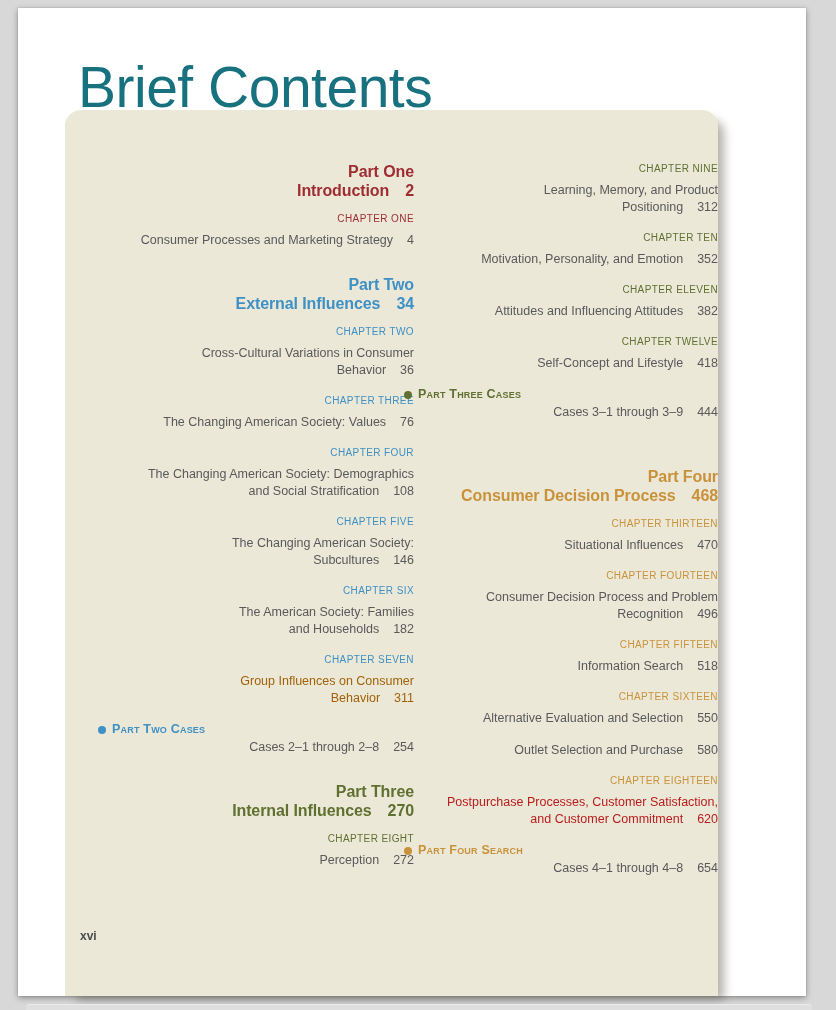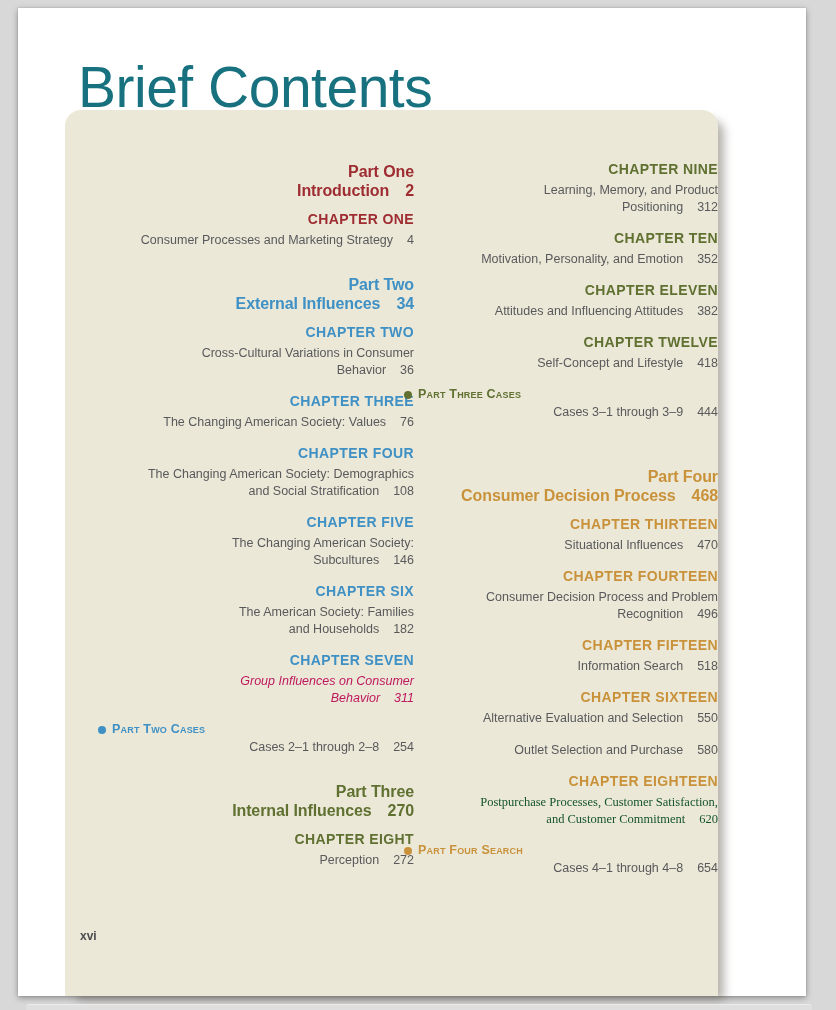--- a/index.html
+++ b/index.html
@@ -43,22 +43,22 @@
     letter-spacing: -0.1px;
     margin-top: 26px;
     margin-bottom: 12px;
     color: var(--ac);
   }
   .col .part:first-child { margin-top: 0; }
   .part.theme-gold { margin-top: 46px; }
 
   .chapter { margin-bottom: 15px; }
   .ch-head {
-    font-weight: bold;
-    font-size: 14px;
+    font-weight: normal;
+    font-size: 10px;
     line-height: 14px;
     letter-spacing: 0.4px;
     margin-bottom: 6px;
     color: var(--ac);
   }
   .ch-body { font-size: 12.5px; line-height: 17px; }
   .pg { margin-left: 14px; }
   .part .pg { margin-left: 16px; }
 
   .cases { margin-top: 6px; margin-bottom: 15px; }
@@ -135,21 +135,21 @@
         <div class="chapter theme-blue" style="--ac: #3e90c5;">
           <div class="ch-head">CHAPTER FIVE</div>
           <div class="ch-body" style="color: rgb(89, 89, 91);"><span>The Changing American Society:</span><br><span>Subcultures</span><span class="pg">146</span></div>
         </div>
         <div class="chapter theme-blue" style="--ac: #3e90c5;">
           <div class="ch-head">CHAPTER SIX</div>
           <div class="ch-body" style="color: rgb(89, 89, 91);"><span>The American Society: Families</span><br><span>and Households</span><span class="pg">182</span></div>
         </div>
         <div class="chapter theme-blue" style="--ac: #3e90c5;">
           <div class="ch-head">CHAPTER SEVEN</div>
-          <div class="ch-body" style="color: #be185d; font-style: italic;"><span>Group Influences on Consumer</span><br><span>Behavior</span><span class="pg">311</span></div>
+          <div class="ch-body" style="color: #a16207;"><span>Group Influences on Consumer</span><br><span>Behavior</span><span class="pg">311</span></div>
         </div>
         <div class="cases theme-blue" style="--ac: #3e90c5;">
           <div class="cases-label">
             <span class="dot"></span>
             <span>Part Two Cases</span>
           </div>
           <div class="cases-detail" style="color: rgb(89, 89, 91);"><span>Cases 2–1 through 2–8</span><span class="pg">254</span></div>
         </div>
         <div class="part theme-olive" style="--ac: #5f7030;">
           <div class="part-l1">Part Three</div>
@@ -202,21 +202,21 @@
         </div>
         <div class="chapter theme-gold" style="--ac: #c9923a;">
           <div class="ch-head">CHAPTER SIXTEEN</div>
           <div class="ch-body" style="color: rgb(89, 89, 91);"><span>Alternative Evaluation and Selection</span><span class="pg">550</span></div>
         </div>
         <div class="chapter theme-gold" style="--ac: #c9923a;">
           <div class="ch-body" style="color: rgb(89, 89, 91);"><span>Outlet Selection and Purchase</span><span class="pg">580</span></div>
         </div>
         <div class="chapter theme-gold" style="--ac: #c9923a;">
           <div class="ch-head">CHAPTER EIGHTEEN</div>
-          <div class="ch-body" style="color: #14532d; font-family: Liberation Serif, serif;"><span>Postpurchase Processes, Customer Satisfaction,</span><br><span>and Customer Commitment</span><span class="pg">620</span></div>
+          <div class="ch-body" style="color: #b91c1c;"><span>Postpurchase Processes, Customer Satisfaction,</span><br><span>and Customer Commitment</span><span class="pg">620</span></div>
         </div>
         <div class="cases theme-gold" style="--ac: #c9923a;">
           <div class="cases-label">
             <span class="dot"></span>
             <span>Part Four Search</span>
           </div>
           <div class="cases-detail" style="color: rgb(89, 89, 91);"><span>Cases 4–1 through 4–8</span><span class="pg">654</span></div>
         </div>
       </div>
   </div>

